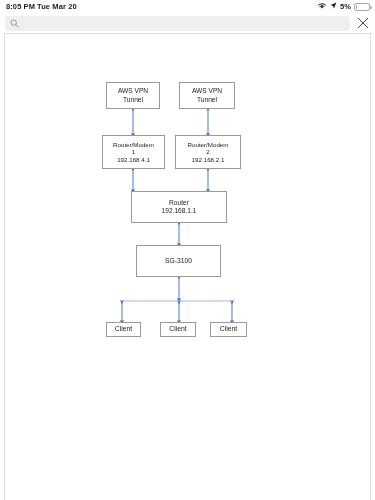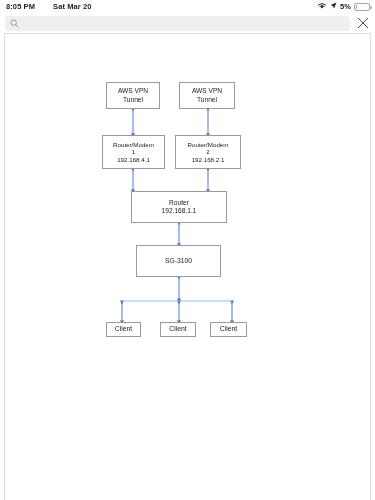--- a/index.html
+++ b/index.html
@@ -17,21 +17,21 @@
     width: 375px;
     display: flex;
     align-items: center;
     justify-content: space-between;
     padding: 0 5px 0 6px;
     background: #ffffff;
     font-size: 7.5px;
     color: #1c1c1e;
     letter-spacing: 0.1px;
   }
-  #status-left { display: flex; align-items: center; gap: 18px; font-weight: 600; text-align: center; }
+  #status-left { display: flex; align-items: center; gap: 2px; font-weight: 600; text-align: center; }
   #status-right { display: flex; align-items: center; gap: 3px; }
   .wifi-ico { display: block; }
   .loc-ico { display: block; }
   .batt-pct { font-size: 7.5px; font-weight: 600; }
   .batt-shell {
     position: relative;
     width: 16px; height: 8px;
     border: 1px solid rgba(60,60,67,0.45);
     border-radius: 2.2px;
     display: inline-block;
@@ -145,21 +145,21 @@
     z-index: 1;
     pointer-events: none;
   }
 </style>
 </head>
 <body>
 
 <div id="status-bar">
   <div id="status-left">
     <span>8:05 PM</span>
-    <span>Sat Mar 20</span>
+    <span>Tue Mar 20</span>
   </div>
   <div id="status-right">
     <span class="wifi-ico">
       <svg width="10" height="8" viewBox="0 0 10 8">
         <path d="M5 6.6 L6.6 4.7 A2.4 2.4 0 0 0 3.4 4.7 Z" fill="#1c1c1e"></path>
         <path d="M1.5 3.0 A5.2 5.2 0 0 1 8.5 3.0" stroke="#1c1c1e" stroke-width="1" fill="none" stroke-linecap="round"></path>
         <path d="M2.8 4.4 A3.2 3.2 0 0 1 7.2 4.4" stroke="#1c1c1e" stroke-width="0.9" fill="none" stroke-linecap="round"></path>
       </svg>
     </span>
     <span class="loc-ico">

